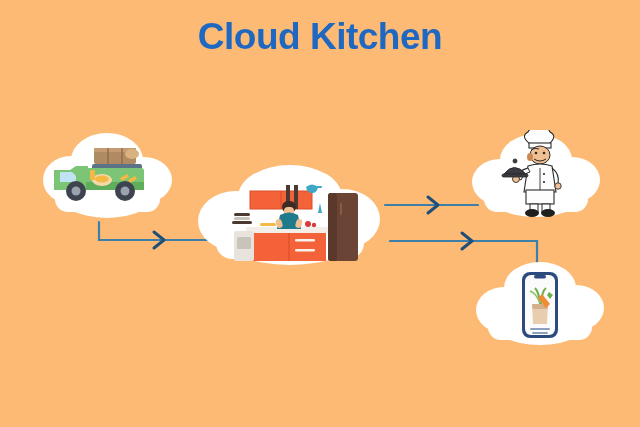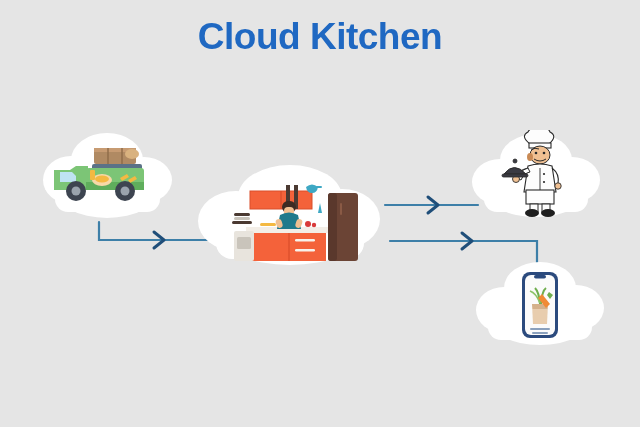--- a/index.html
+++ b/index.html
@@ -9,21 +9,21 @@
   body {
     width: 640px;
     height: 427px;
     overflow: hidden;
     font-family: "Liberation Sans", sans-serif;
   }
   #infographic {
     position: relative;
     width: 640px;
     height: 427px;
-    background: #e5e5e5;
+    background: #fdba74;
   }
   #title {
     position: absolute;
     top: 16px;
     left: 0;
     width: 640px;
     text-align: center;
     font-size: 37px;
     font-weight: bold;
     letter-spacing: -0.5px;

